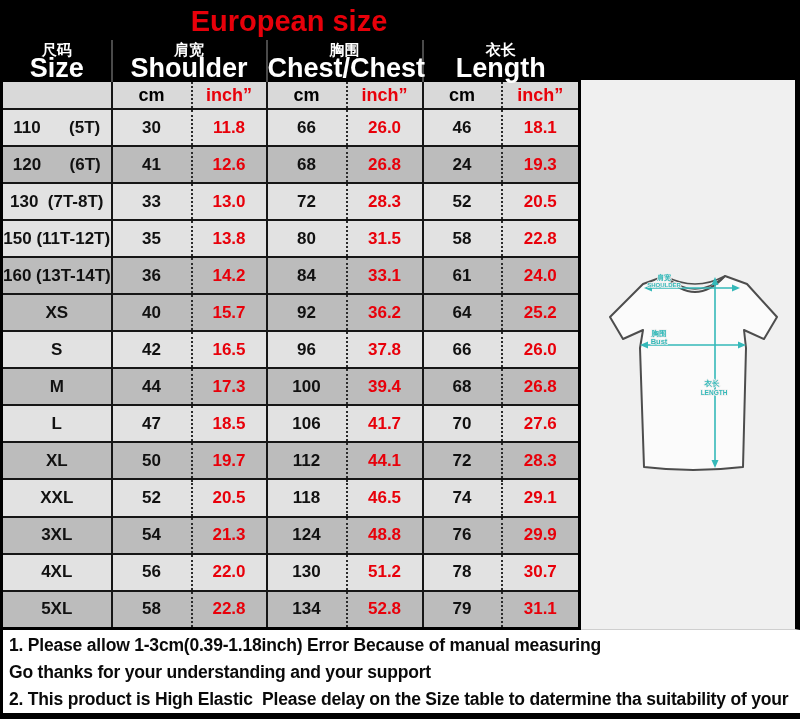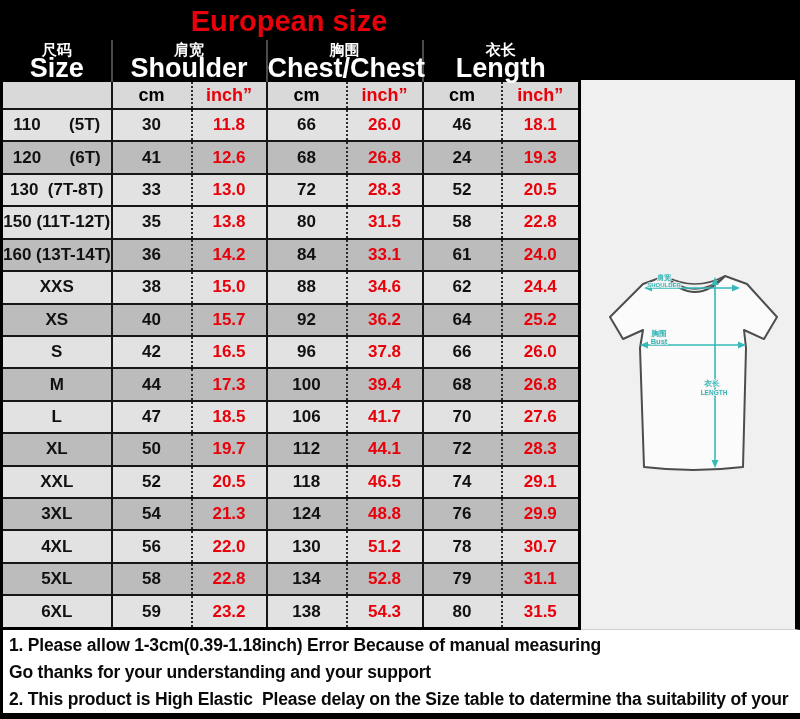--- a/index.html
+++ b/index.html
@@ -130,29 +130,20 @@
           </tr>
           <tr class="dark">
             <td class="size-cell">160 (13T-14T)</td>
             <td class="cm-val v-solid">36</td>
             <td class="inch-val v-dot">14.2</td>
             <td class="cm-val v-solid">84</td>
             <td class="inch-val v-dot">33.1</td>
             <td class="cm-val v-solid">61</td>
             <td class="inch-val v-dot">24.0</td>
           </tr>
-          <tr class="light">
-            <td class="size-cell">XXS</td>
-            <td class="cm-val v-solid">38</td>
-            <td class="inch-val v-dot">15.0</td>
-            <td class="cm-val v-solid">88</td>
-            <td class="inch-val v-dot">34.6</td>
-            <td class="cm-val v-solid">62</td>
-            <td class="inch-val v-dot">24.4</td>
-          </tr>
           <tr class="dark">
             <td class="size-cell">XS</td>
             <td class="cm-val v-solid">40</td>
             <td class="inch-val v-dot">15.7</td>
             <td class="cm-val v-solid">92</td>
             <td class="inch-val v-dot">36.2</td>
             <td class="cm-val v-solid">64</td>
             <td class="inch-val v-dot">25.2</td>
           </tr>
           <tr class="light">
@@ -219,29 +210,20 @@
             <td class="inch-val v-dot">30.7</td>
           </tr>
           <tr class="dark">
             <td class="size-cell">5XL</td>
             <td class="cm-val v-solid">58</td>
             <td class="inch-val v-dot">22.8</td>
             <td class="cm-val v-solid">134</td>
             <td class="inch-val v-dot">52.8</td>
             <td class="cm-val v-solid">79</td>
             <td class="inch-val v-dot">31.1</td>
-          </tr>
-          <tr class="light">
-            <td class="size-cell">6XL</td>
-            <td class="cm-val v-solid">59</td>
-            <td class="inch-val v-dot">23.2</td>
-            <td class="cm-val v-solid">138</td>
-            <td class="inch-val v-dot">54.3</td>
-            <td class="cm-val v-solid">80</td>
-            <td class="inch-val v-dot">31.5</td>
           </tr>
         </tbody>
     </table>
 
     <div class="right-panel">
       <div class="panel-top"></div>
       <div class="panel-body">
         <svg width="217" height="551" viewBox="0 0 217 551">
 
           <path d="M 84,196 Q 114,228 144,196 L 166,204 L 196,237 L 183,259 L 163,250

